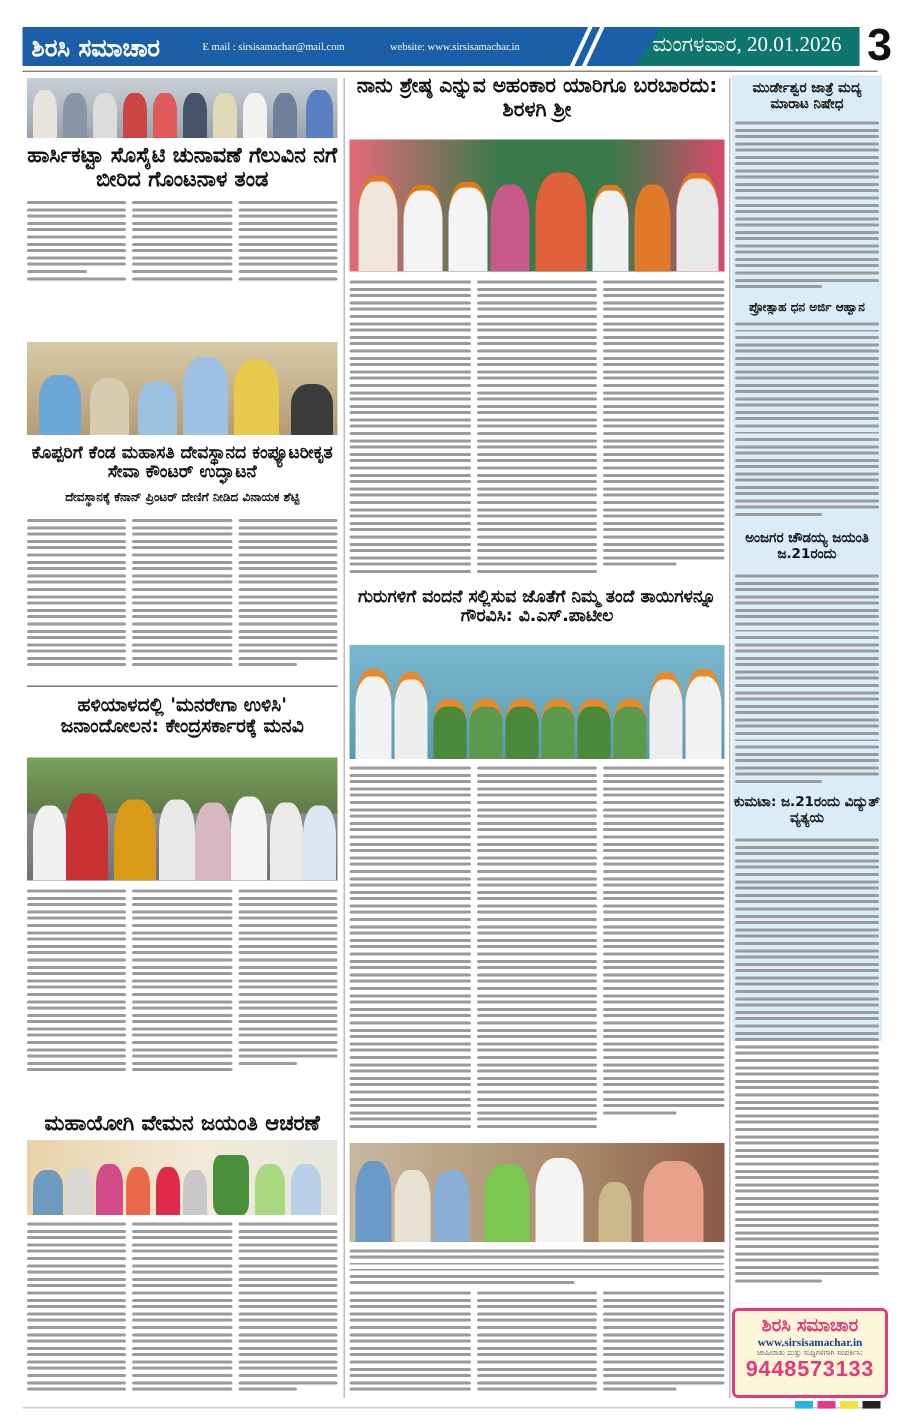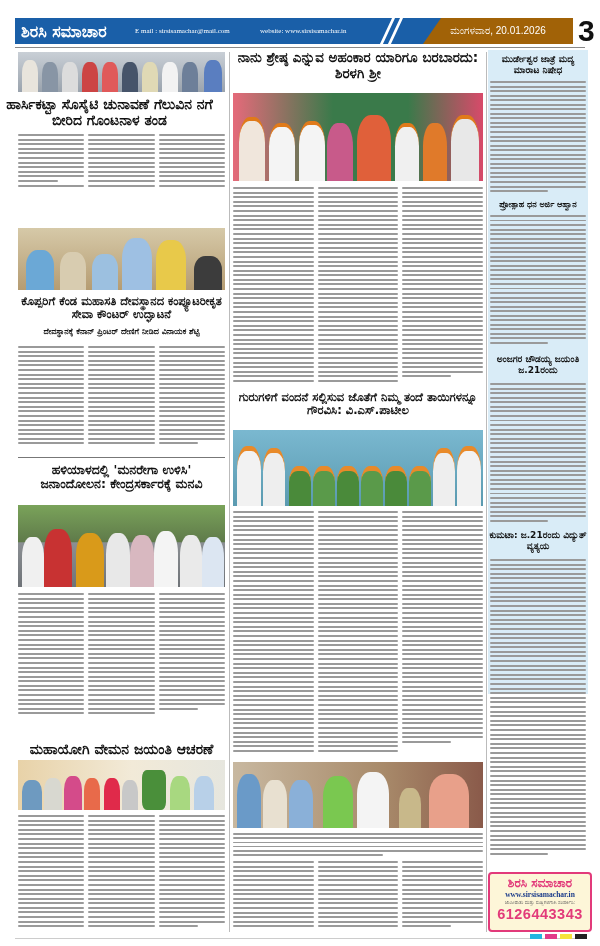--- a/index.html
+++ b/index.html
@@ -3,21 +3,21 @@
 <meta charset="utf-8">
 <style>
 *{box-sizing:border-box;margin:0;padding:0}
 body{width:600px;height:946px;background:#fff;font-family:"DejaVu Sans",sans-serif;position:relative;overflow:hidden;color:#222}
 .hdr{position:absolute;left:15px;top:18px;width:558px;height:26px;background:#1a5fa8;display:flex;align-items:center}
 .hdr .logo{color:#fff;font-weight:bold;font-size:16px;padding-left:6px;width:120px;font-family:"DejaVu Sans",sans-serif}
 .hdr .em{color:#fff;font-size:7px;font-family:"Liberation Serif",serif;width:125px}
 .hdr .web{color:#fff;font-size:7px;font-family:"Liberation Serif",serif;width:120px}
 .hdr .slash{width:40px;height:26px;position:relative}
 .hdr .slash i{position:absolute;top:0;width:3px;height:26px;background:#fff;transform:skewX(-25deg)}
-.hdr .date{position:absolute;right:0;top:0;height:26px;width:150px;background:#a16207;color:#fff;font-size:10px;font-family:Liberation Sans, sans-serif;display:flex;align-items:center;justify-content:center;clip-path:polygon(12% 0,100% 0,100% 100%,0 100%)}
+.hdr .date{position:absolute;right:0;top:0;height:26px;width:150px;background:#0f766e;color:#fff;font-size:14px;font-family:Liberation Serif, serif;display:flex;align-items:center;justify-content:center;clip-path:polygon(12% 0,100% 0,100% 100%,0 100%)}
 .pgnum{position:absolute;left:578px;top:14px;font-size:30px;font-weight:bold;color:#111;font-family:"Liberation Sans",sans-serif}
 .rule{position:absolute;left:15px;top:47px;width:570px;height:1px;background:#888}
 .photo{position:absolute;overflow:hidden}
 .photo .ppl{position:absolute;bottom:0;border-radius:40% 40% 0 0}
 .hl{position:absolute;text-align:center;font-weight:bold;color:#111;line-height:1.15;font-family:"DejaVu Sans",sans-serif}
 .body{position:absolute;display:flex;gap:4px}
 .body .c{flex:1;display:flex;flex-direction:column;gap:2.6px;padding-top:1px}
 .body .c span{display:block;height:2px;background:#9a9a9a;border-radius:1px}
 .body .c span.s{width:60%}
 .vrule{position:absolute;width:1px;background:#bbb}
@@ -54,21 +54,21 @@
   <div class="ppl" style="left:24px;width:16px;height:30px;background:#8895a5"></div>
   <div class="ppl" style="left:44px;width:16px;height:30px;background:#dcdcdc"></div>
   <div class="ppl" style="left:64px;width:16px;height:30px;background:#c44"></div>
   <div class="ppl" style="left:84px;width:16px;height:30px;background:#e05a5a"></div>
   <div class="ppl" style="left:104px;width:16px;height:30px;background:#46546a"></div>
   <div class="ppl" style="left:124px;width:16px;height:30px;background:#e0d9b5"></div>
   <div class="ppl" style="left:144px;width:16px;height:30px;background:#f2f2f2"></div>
   <div class="ppl" style="left:164px;width:16px;height:30px;background:#6d7f99"></div>
   <div class="ppl" style="left:186px;width:18px;height:32px;background:#5a7ec0"></div>
 </div>
-<div class="hl" style="left:6px;top:96px;width:207px;font-size:14px">ಹಾರ್ಸಿಕಟ್ಟಾ ಸೊಸೈಟಿ ಚುನಾವಣೆ ಗೆಲುವಿನ ನಗೆ ಬೀರಿದ ಗೊಂಟನಾಳ ತಂಡ</div>
+<div class="hl" style="left:18px;top:96px;width:207px;font-size:14px">ಹಾರ್ಸಿಕಟ್ಟಾ ಸೊಸೈಟಿ ಚುನಾವಣೆ ಗೆಲುವಿನ ನಗೆ ಬೀರಿದ ಗೊಂಟನಾಳ ತಂಡ</div>
 <div class="body" style="left:18px;top:133px;width:207px;height:82px">
   <div class="c">
       <span></span>
       <span></span>
       <span></span>
       <span></span>
       <span></span>
       <span></span>
       <span></span>
       <span></span>
@@ -963,21 +963,21 @@
         <span></span>
         <span class="s"></span>
       </div>
     </div>
 </div>
 
 <div class="ad">
   <div class="t1">ಶಿರಸಿ ಸಮಾಚಾರ</div>
   <div class="t2">www.sirsisamachar.in</div>
   <div class="t3">ಜಾಹೀರಾತು ಮತ್ತು ಸುದ್ದಿಗಳಿಗಾಗಿ ಸಂಪರ್ಕಿಸಿ:</div>
-  <div class="t4">6126443343</div>
+  <div class="t4">9448573133</div>
 </div>
 
 <div class="foot"></div>
 <div class="cmyk">
   <i style="background:#23b5e0"></i>
   <i style="background:#e23a8a"></i>
   <i style="background:#f5e23a"></i>
   <i style="background:#222"></i>
 </div>
 

